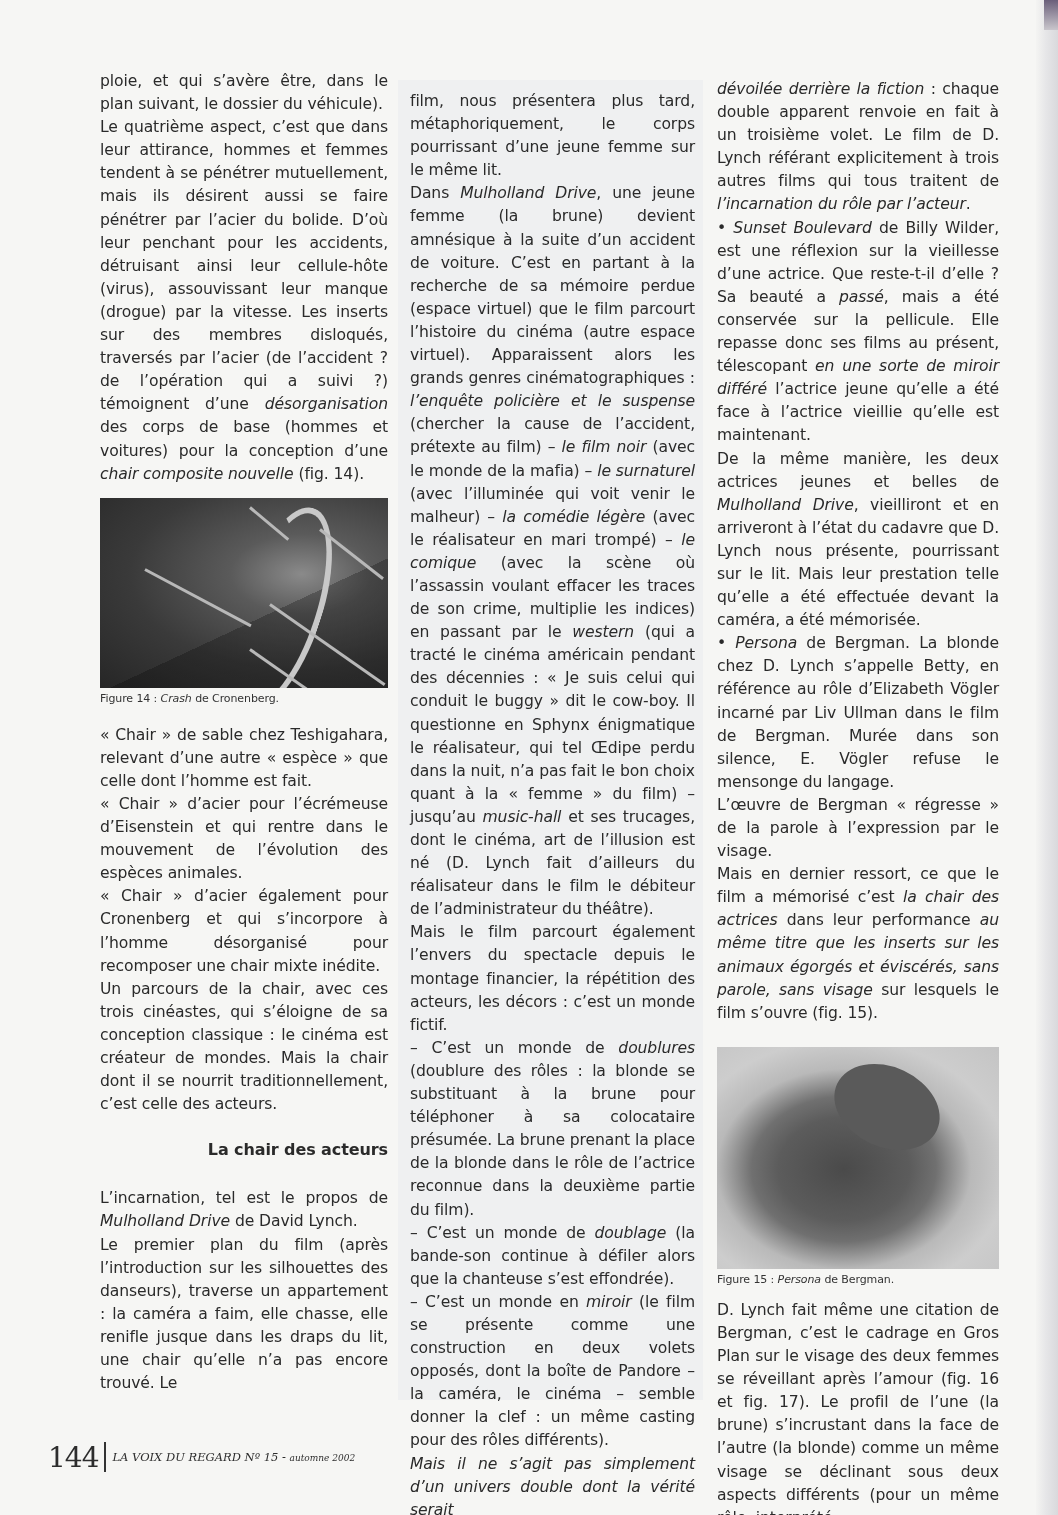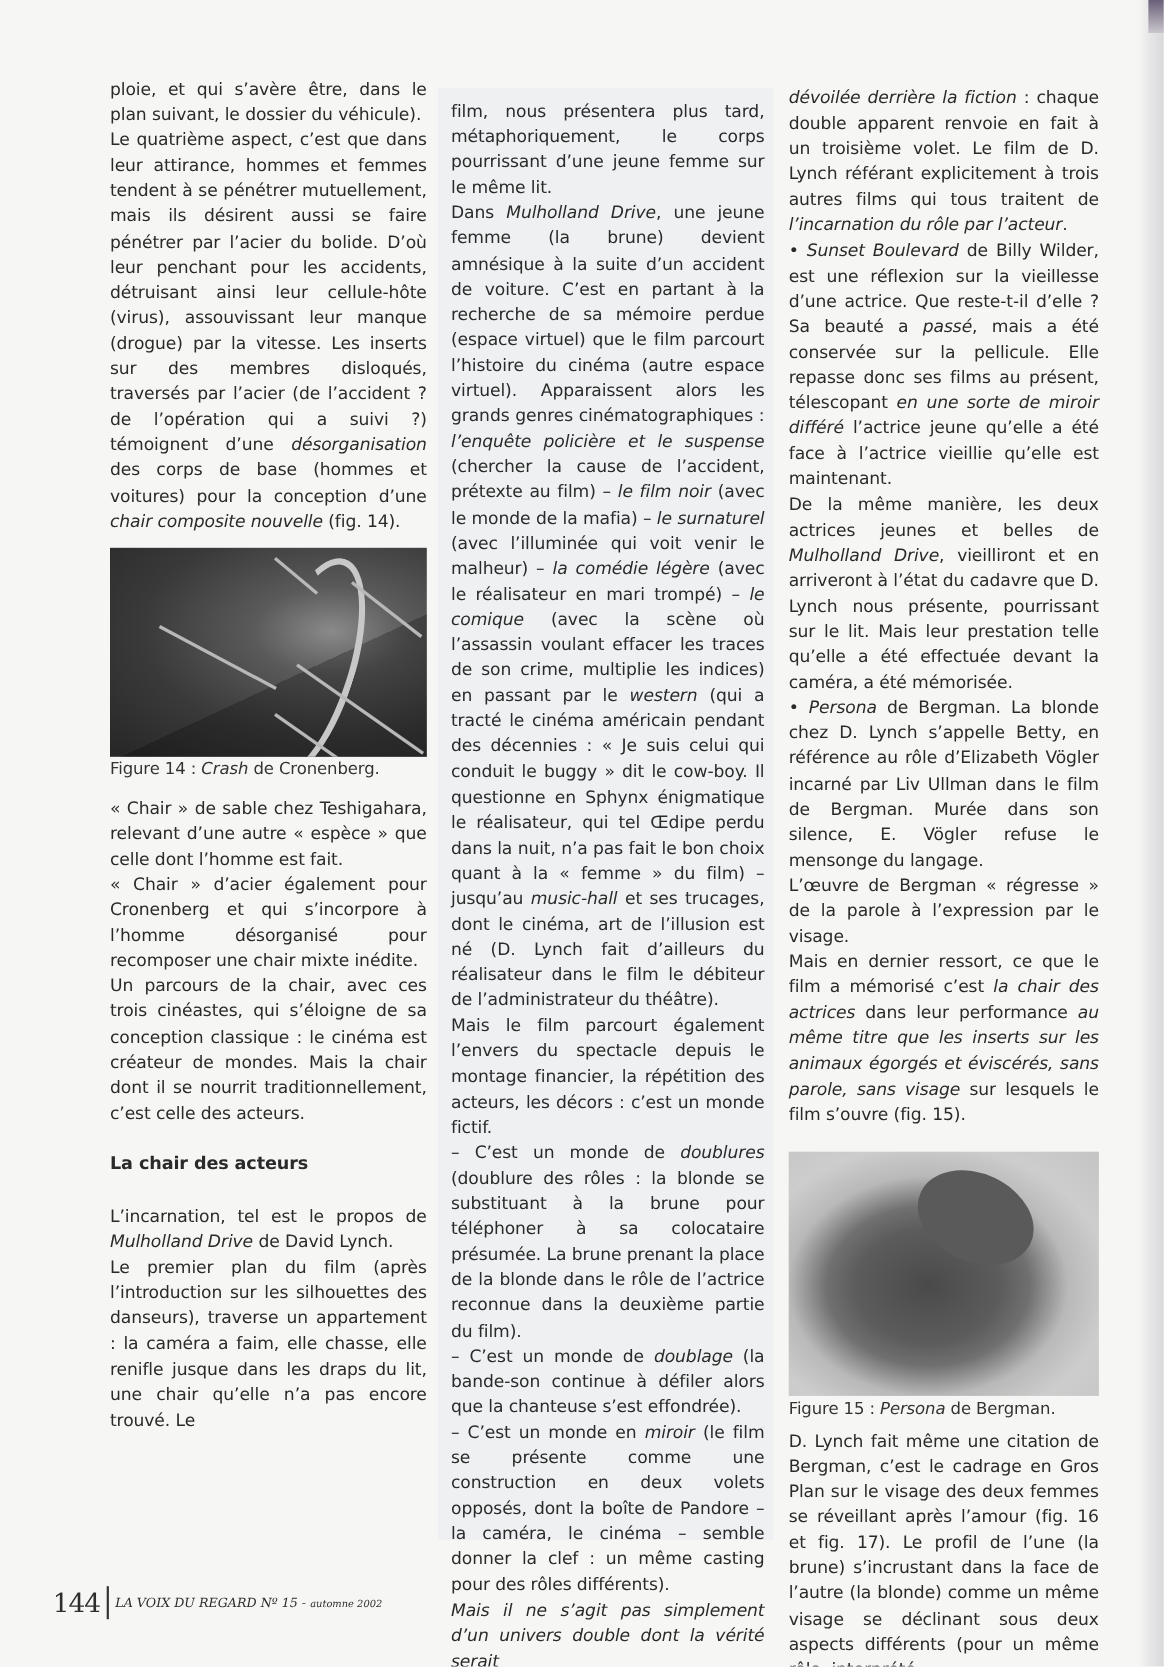--- a/index.html
+++ b/index.html
@@ -50,32 +50,32 @@
   }
   .photo-persona {
     width:288px; height:222px;
     background:radial-gradient(ellipse at 45% 55%, #4a4a4a 0%, #5c5c5c 30%, #707070 42%, #b9b9b9 58%, #cdcdcd 75%, #c4c4c4 100%);
   }
   .photo-persona .blob {
     position:absolute; left:115px; top:20px; width:110px; height:80px; border-radius:50%;
     background:#5a5a5a; transform:rotate(25deg);
   }
   .caption {
-    font-size:15px; line-height:14px; margin-top:4px; color:#333;
+    font-size:11px; line-height:14px; margin-top:4px; color:#333;
   }
   .spacer-after-fig { height:18px; }
   .section-title {
-    text-align:left; font-weight:bold; font-size:16px; margin:22px 0 26px 0;
+    text-align:right; font-weight:bold; font-size:16px; margin:22px 0 26px 0;
   }
   .footer {
     position:absolute; left:48px; top:1442px; height:30px;
     font-family:"DejaVu Serif", serif; color:#2d2d2d;
     display:flex; align-items:center;
   }
-  .page-num { font-size:24px; letter-spacing:-1px; }
+  .page-num { font-size:28px; letter-spacing:-1px; }
   .footer-sep { width:2px; height:30px; background:#333; margin:0 6px 0 6px; }
   .journal { font-size:11.5px;font-style:italic; }
   .journal small { font-size:9px; }
 </style>
 </head>
 <body>
 
 <div class="edge-right"></div>
 <div class="edge-top-right"></div>
 <div class="shade" style="left:398px;top:80px;width:305px;height:1320px;"></div>
@@ -91,20 +91,21 @@
       <div class="bar" style="left:170px;top:105px;width:140px;transform:rotate(35deg);"></div>
       <div class="bar" style="left:150px;top:150px;width:140px;transform:rotate(35deg);"></div>
       <div class="bar" style="left:150px;top:8px;width:50px;transform:rotate(40deg);"></div>
       <div class="bar" style="left:220px;top:30px;width:80px;transform:rotate(38deg);"></div>
     </div>
     <div class="caption"><span>Figure 14 : </span><i>Crash</i><span> de Cronenberg.</span></div>
   </div>
   <div class="spacer-after-fig"></div>
 
   <p>« Chair » de sable chez Teshigahara, relevant d’une autre « espèce » que celle dont l’homme est fait.</p>
+  <p>« Chair » d’acier pour l’écrémeuse d’Eisenstein et qui rentre dans le mouvement de l’évolution des espèces animales.</p>
   <p>« Chair » d’acier également pour Cronenberg et qui s’incorpore à l’homme désorganisé pour recomposer une chair mixte inédite.</p>
   <p>Un parcours de la chair, avec ces trois cinéastes, qui s’éloigne de sa conception classique : le cinéma est créateur de mondes. Mais la chair dont il se nourrit traditionnellement, c’est celle des acteurs.</p>
 
   <div class="section-title">La chair des acteurs</div>
 
   <p><span>L’incarnation, tel est le propos de </span><i>Mulholland Drive</i><span> de David Lynch.</span></p>
   <p>Le premier plan du film (après l’introduction sur les silhouettes des danseurs), traverse un appartement : la caméra a faim, elle chasse, elle renifle jusque dans les draps du lit, une chair qu’elle n’a pas encore trouvé. Le</p>
 </div>
 
 <div class="col col2">

